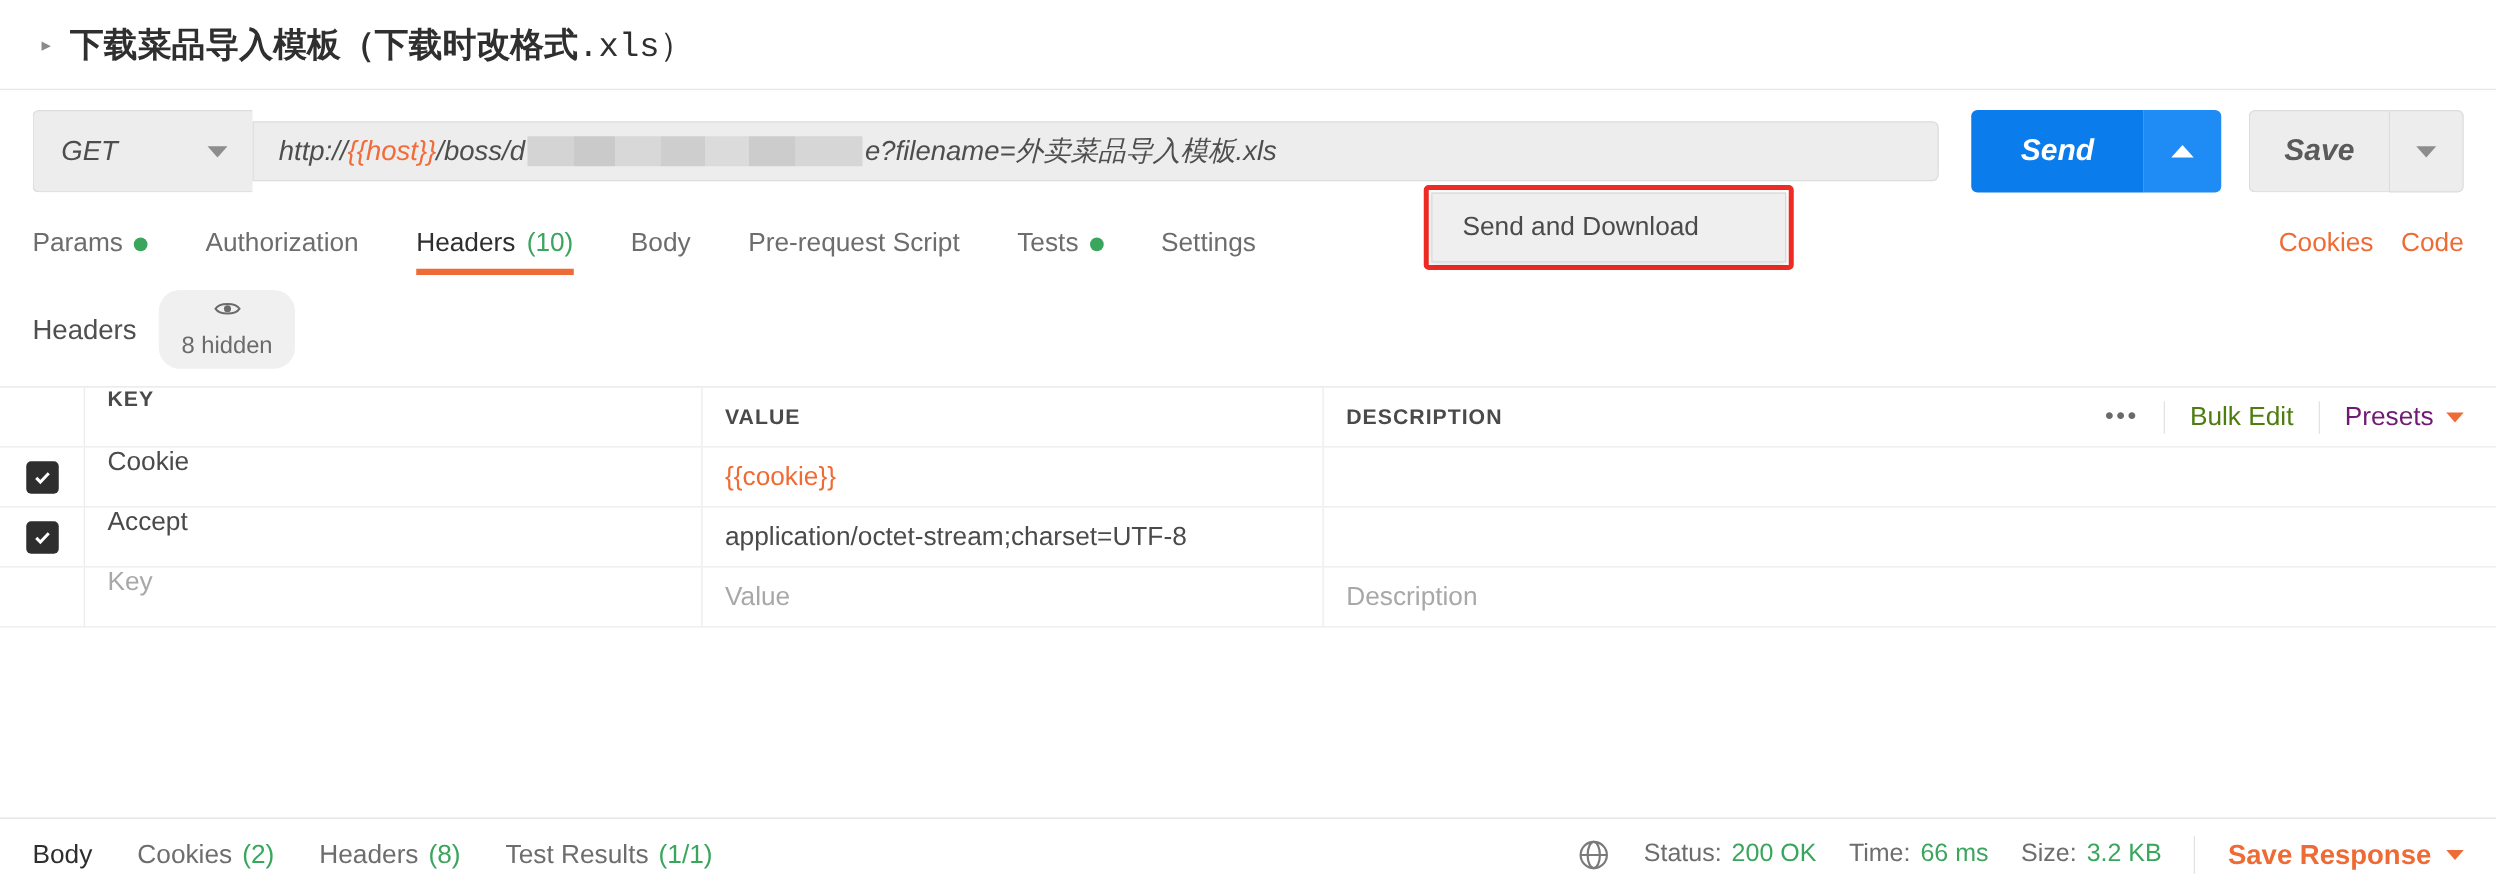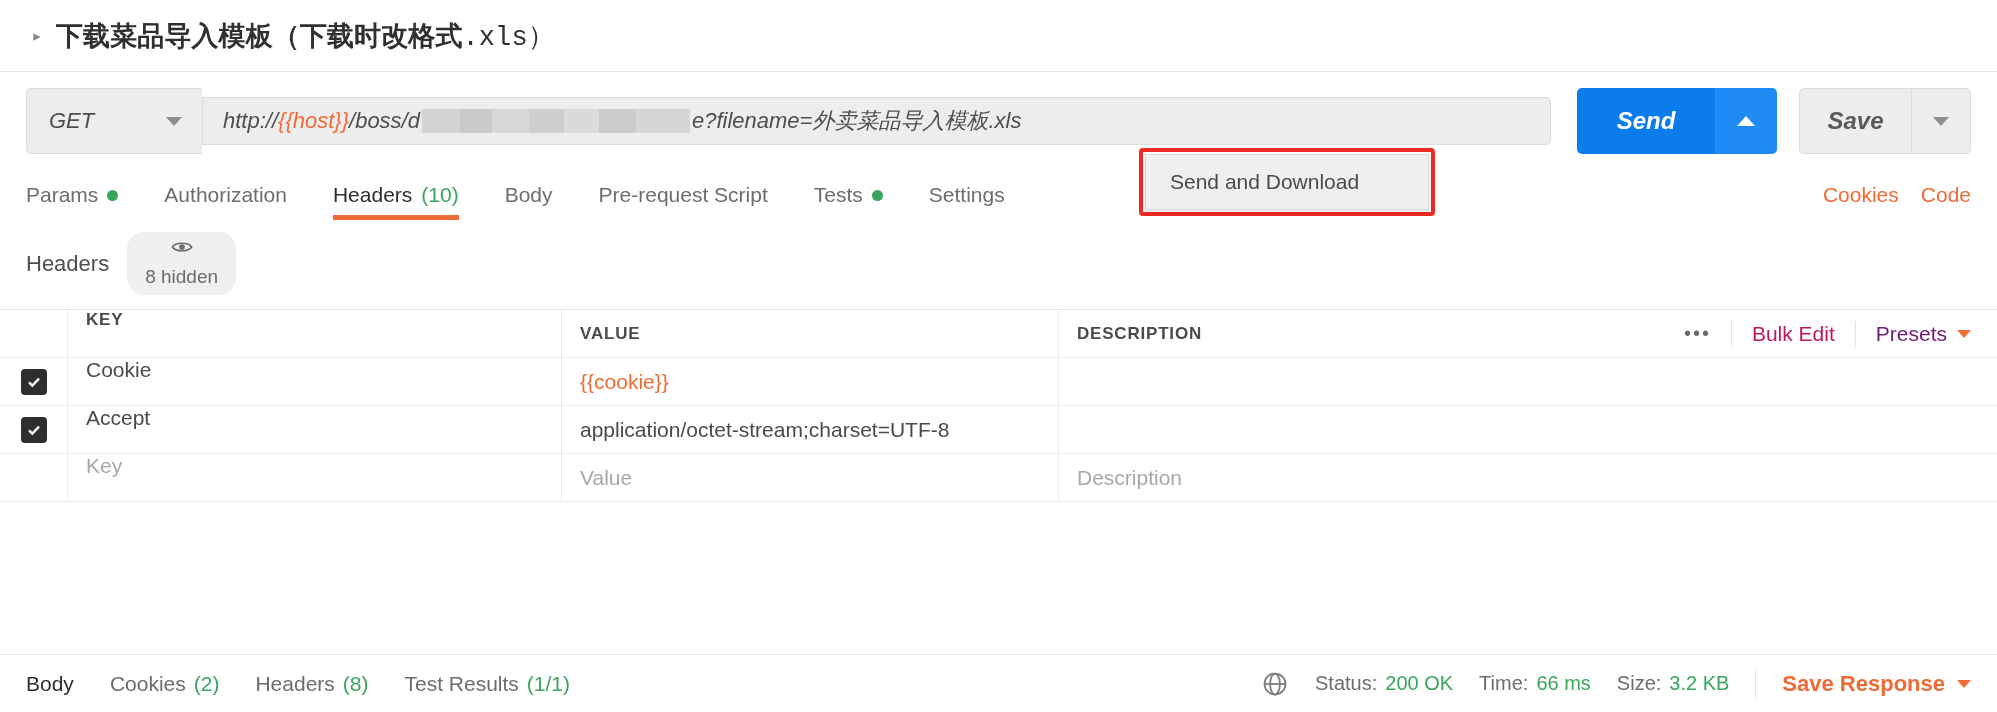--- a/index.html
+++ b/index.html
@@ -221,21 +221,21 @@
   .cellval.placeholder { color: #a8a8a8; }
   .checkbox {
     width: 26px; height: 26px;
     background: #2e2e2e; border-radius: 4px;
     display: flex; align-items: center; justify-content: center;
   }
   .desc-tools {
     margin-left: auto; display: flex; align-items: center; height: 100%;
   }
   .dots { padding: 0 20px; color: #6a6a6a; font-size: 20px; letter-spacing: 2px; display:flex; align-items:center; height:26px; border-right:1px solid #e2e2e2;}
-  .bulk { padding: 0 20px; color: #be185d; font-size: 21px; display:flex; align-items:center; height:26px; border-right:1px solid #e2e2e2;}
+  .bulk { padding: 0 20px; color: #4d7c0f; font-size: 21px; display:flex; align-items:center; height:26px; border-right:1px solid #e2e2e2;}
   .presets { padding: 0 26px 0 20px; color: #701a75; font-size: 21px; display: flex; align-items: center; gap: 10px; }
   .caret-orange {
     width: 0; height: 0;
     border-left: 7px solid transparent;
     border-right: 7px solid transparent;
     border-top: 8px solid #ef6b35;
   }
 
   
   .footer {

